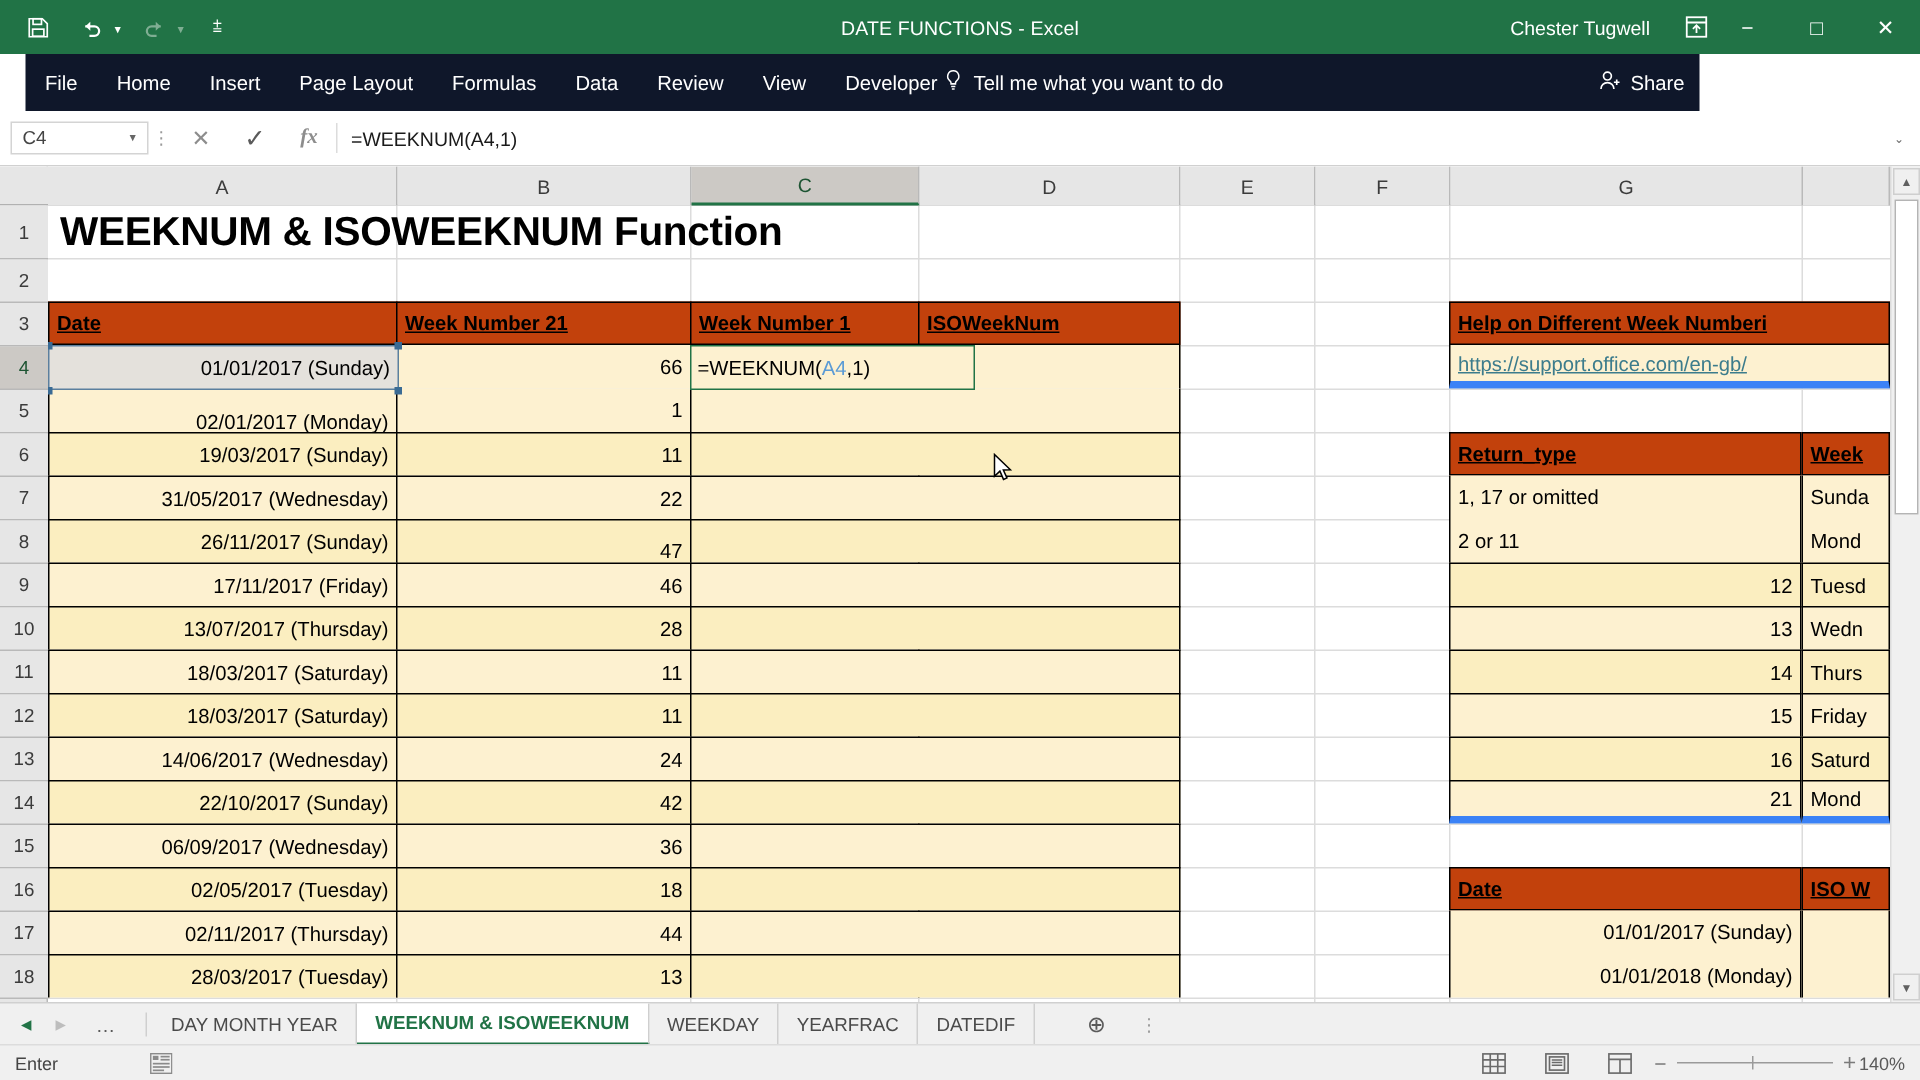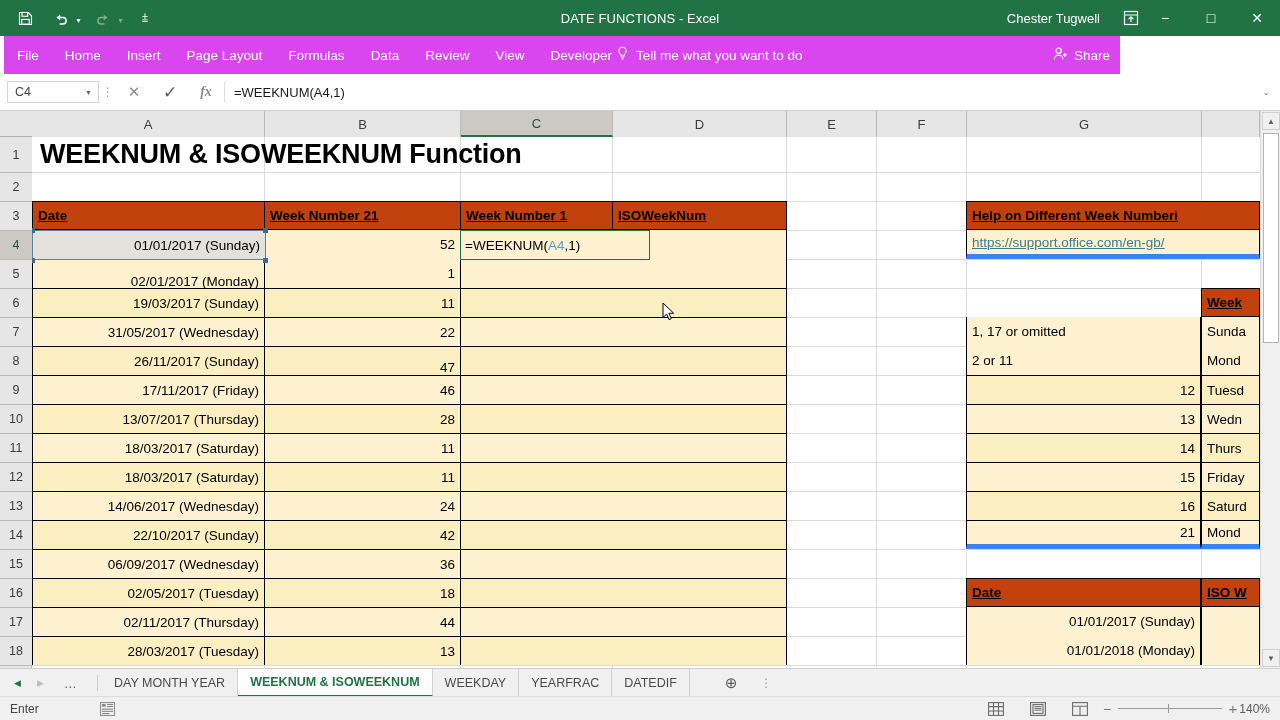--- a/index.html
+++ b/index.html
@@ -39,22 +39,22 @@
   .wbtn{
     position:absolute; top:0; height:36px; width:46px;
     display:flex; align-items:center; justify-content:center; color:#fff; font-size:14px;
   }
   #btn-min{ right:92px; }
   #btn-max{ right:46px; }
   #btn-close{ right:0px; }
 
   
   #ribbon{
-    position:absolute; left:4px; top:36px; width:1116px; height:38px;
-    background:#d946ef;
+    position:absolute; left:17px; top:36px; width:1116px; height:38px;
+    background:#0f172a;
   }
   #tabs{ position:absolute; left:0; top:0; height:38px; display:flex; align-items:center; }
   .tab{
     height:38px; display:flex; align-items:center; padding:0 13px;
     color:#ffffff; font-size:13.5px; white-space:nowrap;
   }
   #tellme{
     position:absolute; left:612px; top:0; height:38px;
     display:flex; align-items:center; gap:7px; color:#ffffff; font-size:13.5px;
   }
@@ -381,21 +381,21 @@
     <div class="gl-h" style="left:0; top:528px; width:1228px;"></div>
 
     <div class="cell" id="title-cell" style="left:0; top:0; width:580px; height:35px; padding-left:8px;">WEEKNUM &amp; ISOWEEKNUM Function</div>
 
     <div class="cell b-head brd left" style="left:0;   top:64px; width:233px; height:29px;">Date</div>
     <div class="cell b-head brd left" style="left:232px; top:64px; width:197px; height:29px;">Week Number 21</div>
     <div class="cell b-head brd left" style="left:428px; top:64px; width:153px; height:29px;">Week Number 1</div>
     <div class="cell b-head brd left" style="left:580px; top:64px; width:175px; height:29px;">ISOWeekNum</div>
 
     <div class="cell b-band1 brd-l brd-r" style="left:0; top:93px;   width:233px; height:29px;"></div>
-    <div class="cell b-band1 brd-l brd-r right" style="left:232px; top:93px; width:197px; height:29px;">52</div>
+    <div class="cell b-band1 brd-l brd-r right" style="left:232px; top:93px; width:197px; height:29px;">66</div>
     <div class="cell b-band1 brd-r" style="left:580px; top:93px; width:175px; height:29px;"></div>
 
     <div class="cell b-band1 brd-l brd-r right" style="left:0; top:122px; width:233px; height:44px;">02/01/2017 (Monday)</div>
     <div class="cell b-band1 brd-l brd-r right" style="left:232px; top:122px; width:197px; height:29px;">1</div>
     <div class="cell b-band1 brd-l brd-r" style="left:428px; top:122px; width:153px; height:29px;"></div>
     <div class="cell b-band1 brd-r" style="left:580px; top:122px; width:175px; height:29px;"></div>
 
     <div class="cell b-band2 brd-l brd-r brd-t right" style="left:0; top:151px; width:233px; height:29px;">19/03/2017 (Sunday)</div>
     <div class="cell b-band2 brd-l brd-r brd-t right" style="left:232px; top:151px; width:197px; height:29px;">11</div>
     <div class="cell b-band2 brd-l brd-r brd-t" style="left:428px; top:151px; width:153px; height:29px;"></div>
@@ -457,20 +457,21 @@
     <div class="cell b-band1 brd-r brd-t" style="left:580px; top:470px; width:175px; height:29px;"></div>
 
     <div class="cell b-band2 brd-l brd-r brd-t right" style="left:0; top:499px; width:233px; height:29px;">28/03/2017 (Tuesday)</div>
     <div class="cell b-band2 brd-l brd-r brd-t right" style="left:232px; top:499px; width:197px; height:29px;">13</div>
     <div class="cell b-band2 brd-l brd-r brd-t" style="left:428px; top:499px; width:153px; height:29px;"></div>
     <div class="cell b-band2 brd-r brd-t" style="left:580px; top:499px; width:175px; height:29px;"></div>
 
     <div class="cell b-head brd left" style="left:934px; top:64px; width:294px; height:29px; font-weight:bold;">Help on Different Week Numberi</div>
     <div class="cell b-band1 brd-l brd-r brd-b left hyper" style="left:934px; top:93px; width:294px; height:29px;">https://support.office.com/en-gb/</div>
 
+    <div class="cell b-head brd left" style="left:934px; top:151px; width:235px; height:29px;">Return_type</div>
     <div class="cell b-head brd left" style="left:1169px; top:151px; width:59px; height:29px;">Week</div>
 
     <div class="cell b-band1 brd-l brd-r left" style="left:934px; top:180px; width:235px; height:29px;">1, 17 or omitted</div>
     <div class="cell b-band1 brd-l brd-r left" style="left:1169px; top:180px; width:59px; height:29px;">Sunda</div>
 
     <div class="cell b-band1 brd-l brd-r left" style="left:934px; top:209px; width:235px; height:29px;">2 or 11</div>
     <div class="cell b-band1 brd-l brd-r left" style="left:1169px; top:209px; width:59px; height:29px;">Mond</div>
 
     <div class="cell b-band2 brd-l brd-r brd-t right" style="left:934px; top:238px; width:235px; height:29px;">12</div>
     <div class="cell b-band2 brd-l brd-r brd-t left" style="left:1169px; top:238px; width:59px; height:29px;">Tuesd</div>

